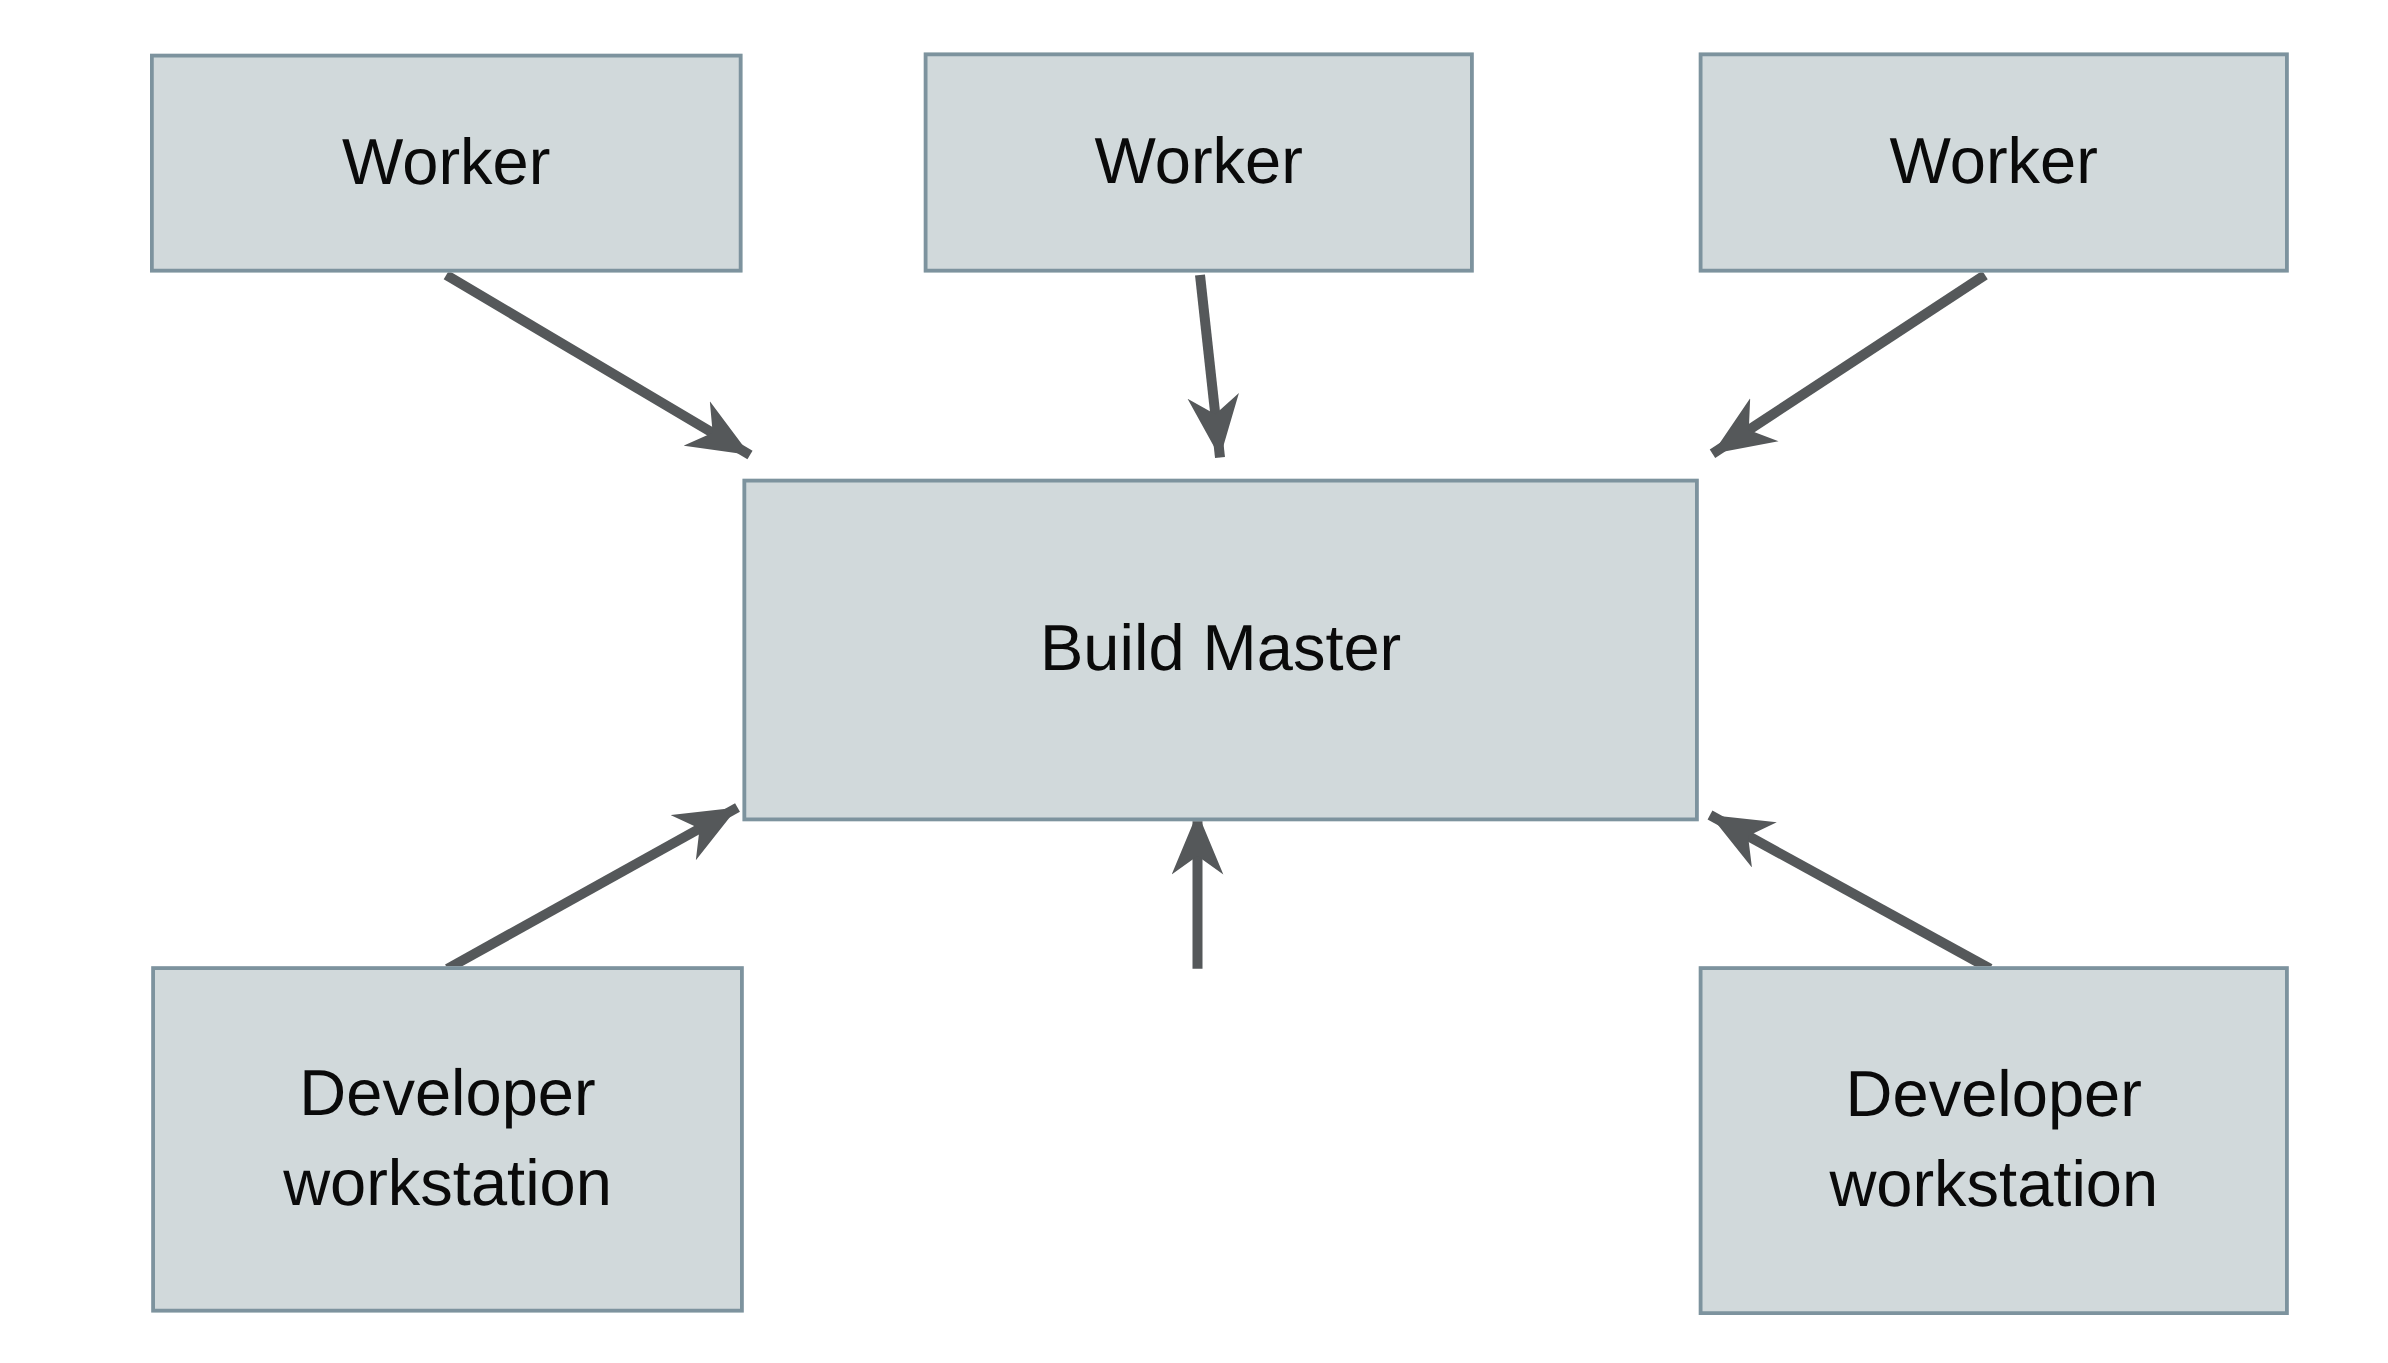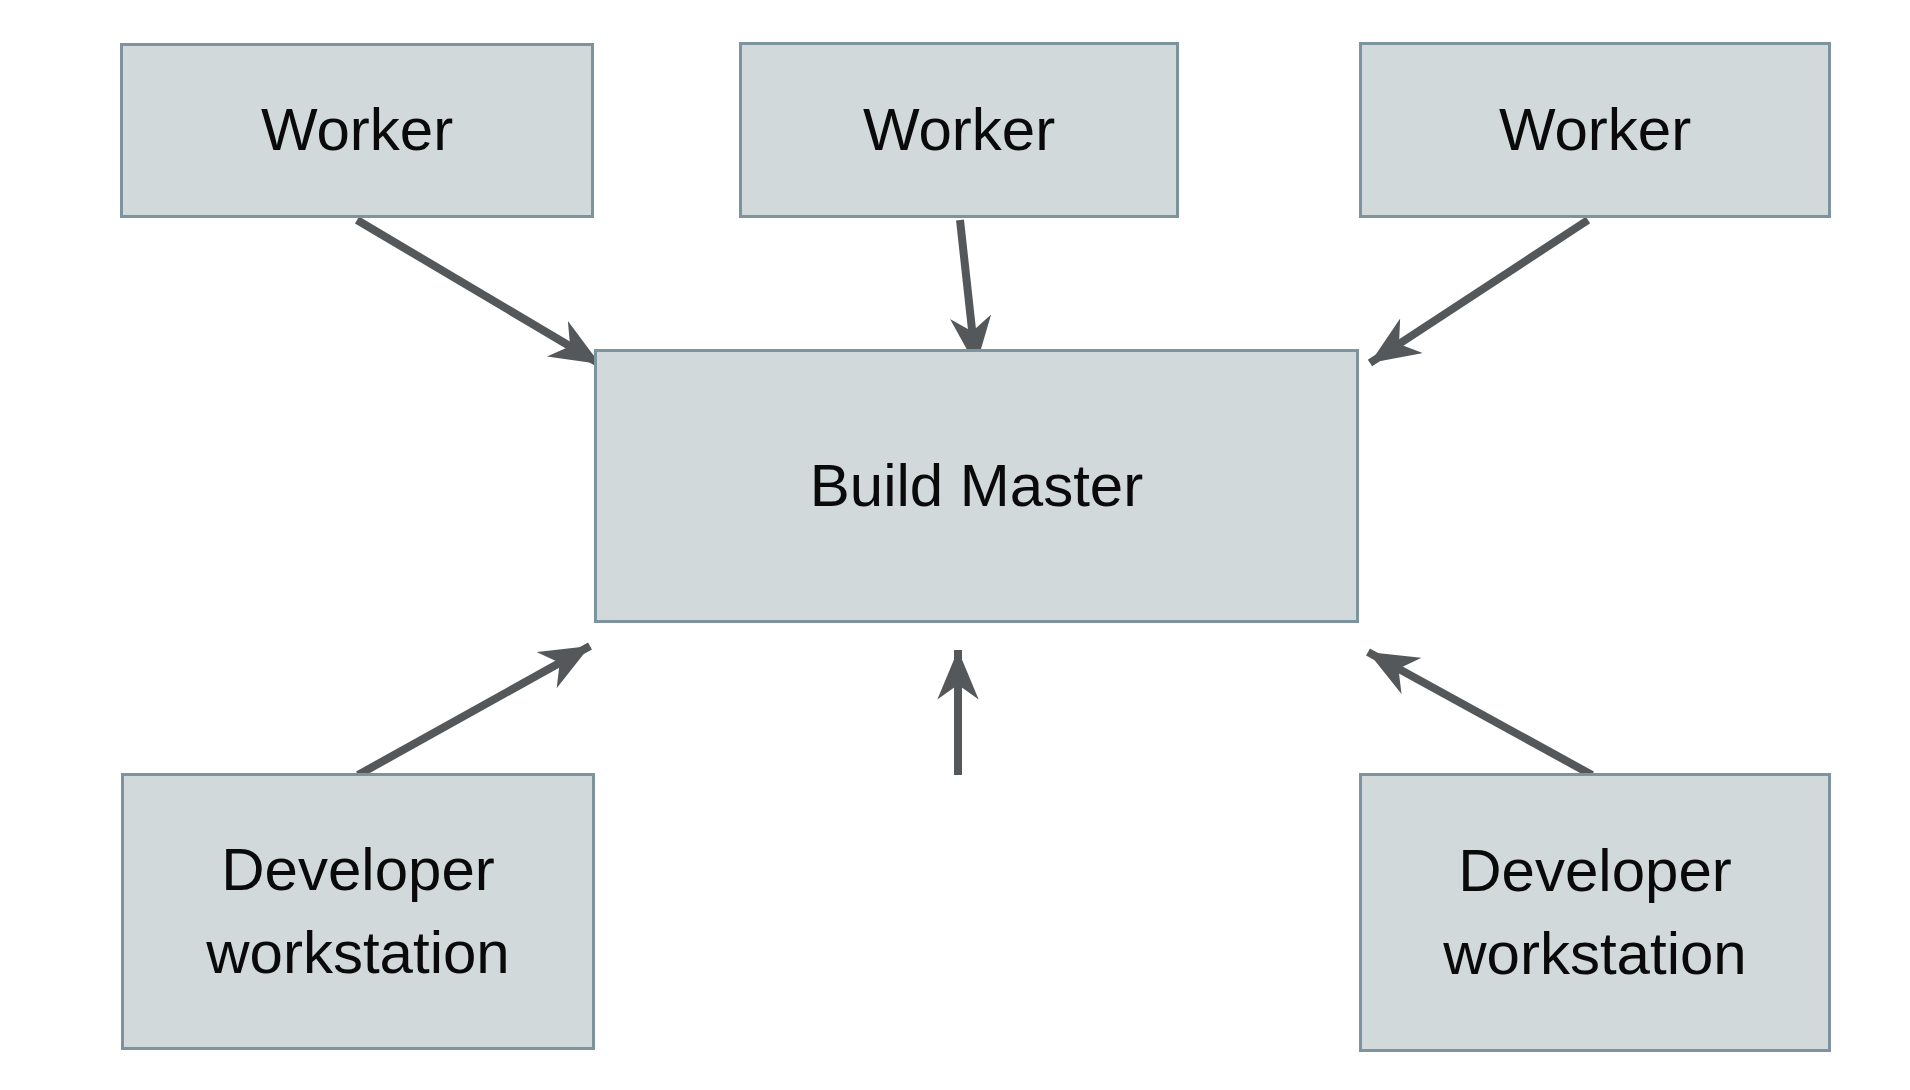--- a/index.html
+++ b/index.html
@@ -34,28 +34,28 @@
   .node {
     position: absolute;
     box-sizing: border-box;
     background: var(--color-node_fill, #d1d9db);
     border: 3px solid var(--color-node_border, #7d939e);
     display: flex;
     align-items: center;
     justify-content: center;
     text-align: center;
     color: var(--color-text, #0a0a0a);
-    font-size: 60px;
+    font-size: 52px;
     line-height: 1.38;
     padding: 0 10px;
   }
   .n-worker1 { left: 120px;  top: 43px;  width: 474px; height: 175px; }
   .n-worker2 { left: 739px;  top: 42px;  width: 440px; height: 176px; }
   .n-worker3 { left: 1359px; top: 42px;  width: 472px; height: 176px; }
-  .n-build   { left: 594px;  top: 349px; width: 765px; height: 274px; }
+  .n-build   { left: 594px;  top: 383px; width: 765px; height: 274px; }
   .n-dev1    { left: 121px;  top: 773px; width: 474px; height: 277px; }
   .n-ci      { left: 739px;  top: 774px; width: 440px; height: 276px; }
   .n-dev2    { left: 1359px; top: 773px; width: 472px; height: 279px; }
 </style>
 </head>
 <body>
 
 <div class="stage">
 
   <svg class="edges" viewBox="0 0 1910 1090" xmlns="http://www.w3.org/2000/svg">

